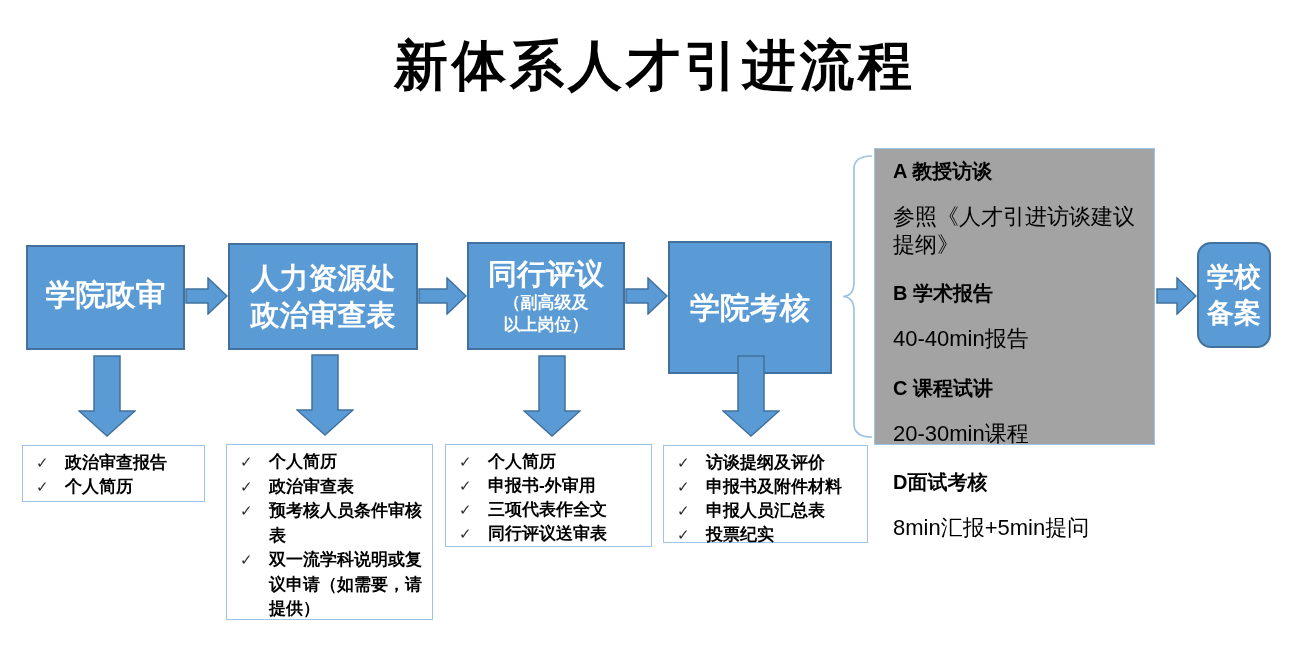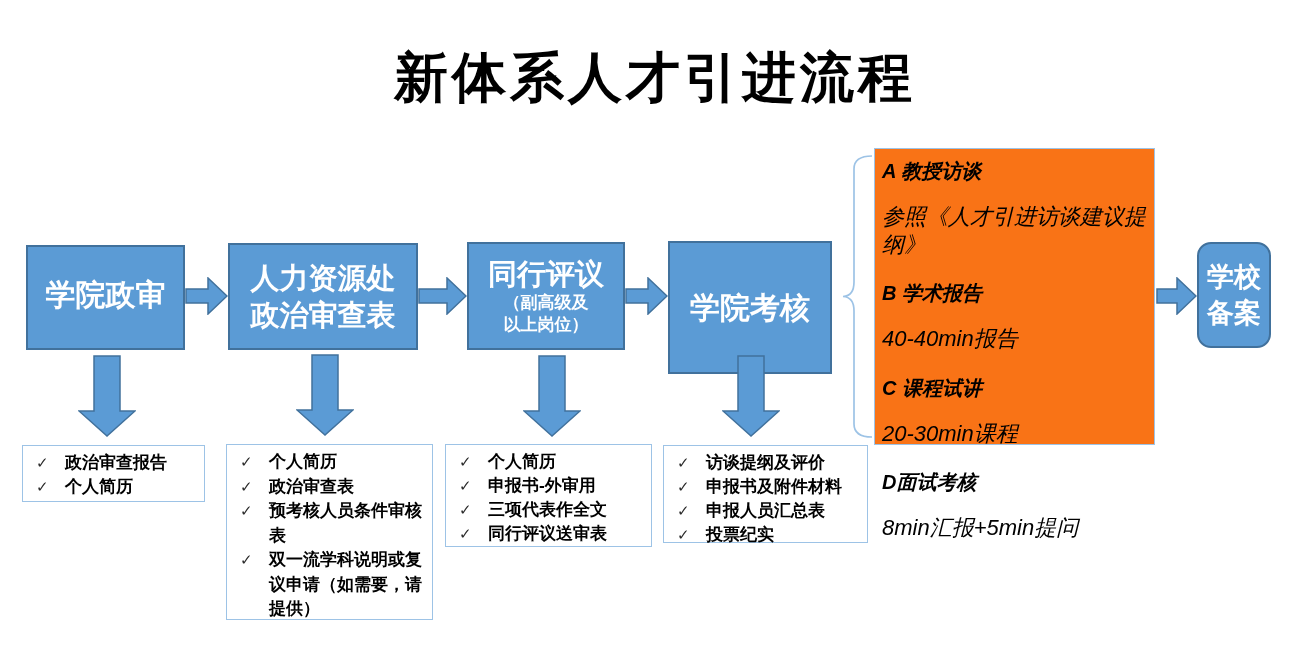--- a/index.html
+++ b/index.html
@@ -1,21 +1,21 @@
 <!DOCTYPE html>
 <html><head>
 <meta charset="utf-8">
 <style>
   html,body{margin:0;padding:0;background:#fff;}
   .canvas{
     position:relative;width:1310px;height:663px;background:#ffffff;overflow:hidden;
     font-family:"Liberation Sans",sans-serif;color:#000;
   }
   .title{
-    position:absolute;left:0;right:0;top:30px;margin:12px;
+    position:absolute;left:0;right:0;top:30px;margin:0;
     text-align:center;font-size:54px;font-weight:600;letter-spacing:4px;color:#000;
   }
   
   .step-box{
     position:absolute;background:#5B9BD5;border:2px solid #41719C;box-sizing:border-box;
     color:#fff;font-weight:bold;display:flex;flex-direction:column;
     align-items:center;justify-content:center;text-align:center;line-height:1.25;
   }
   .b1{left:26px;top:245px;width:159px;height:105px;font-size:30px;font-family:Liberation Mono, monospace;}
   .b2{left:228px;top:243px;width:190px;height:107px;font-size:29px;}
@@ -32,21 +32,21 @@
   .h4{left:1156px;top:277px;}
   .d1{left:78px;top:355px;}
   .d2{left:296px;top:354px;}
   .d3{left:523px;top:355px;}
   .d4{left:722px;top:355px;}
   
   .brace{position:absolute;left:842px;top:155px;}
   
   .detail-box{
     position:absolute;left:874px;top:148px;width:281px;height:297px;box-sizing:border-box;
-    background:#f97316;border:1.5px solid #9DC3E6;padding:11px 7px;font-style:italic;
+    background:#a3a3a3;border:1.5px solid #9DC3E6;padding:11px 18px;
   }
   .detail-group{margin:0 0 24px 0;}
   .g-head{font-size:20px;font-weight:bold;line-height:1.15;}
   .g-desc{font-size:22px;line-height:1.25;margin-top:20px;}
   
   .checklist{
     position:absolute;box-sizing:border-box;background:#fff;border:1.5px solid #9DC3E6;
     padding:5px 6px 4px 6px;font-size:17px;font-weight:bold;
   }
   .c1{left:22px;top:445px;width:183px;height:57px;}

